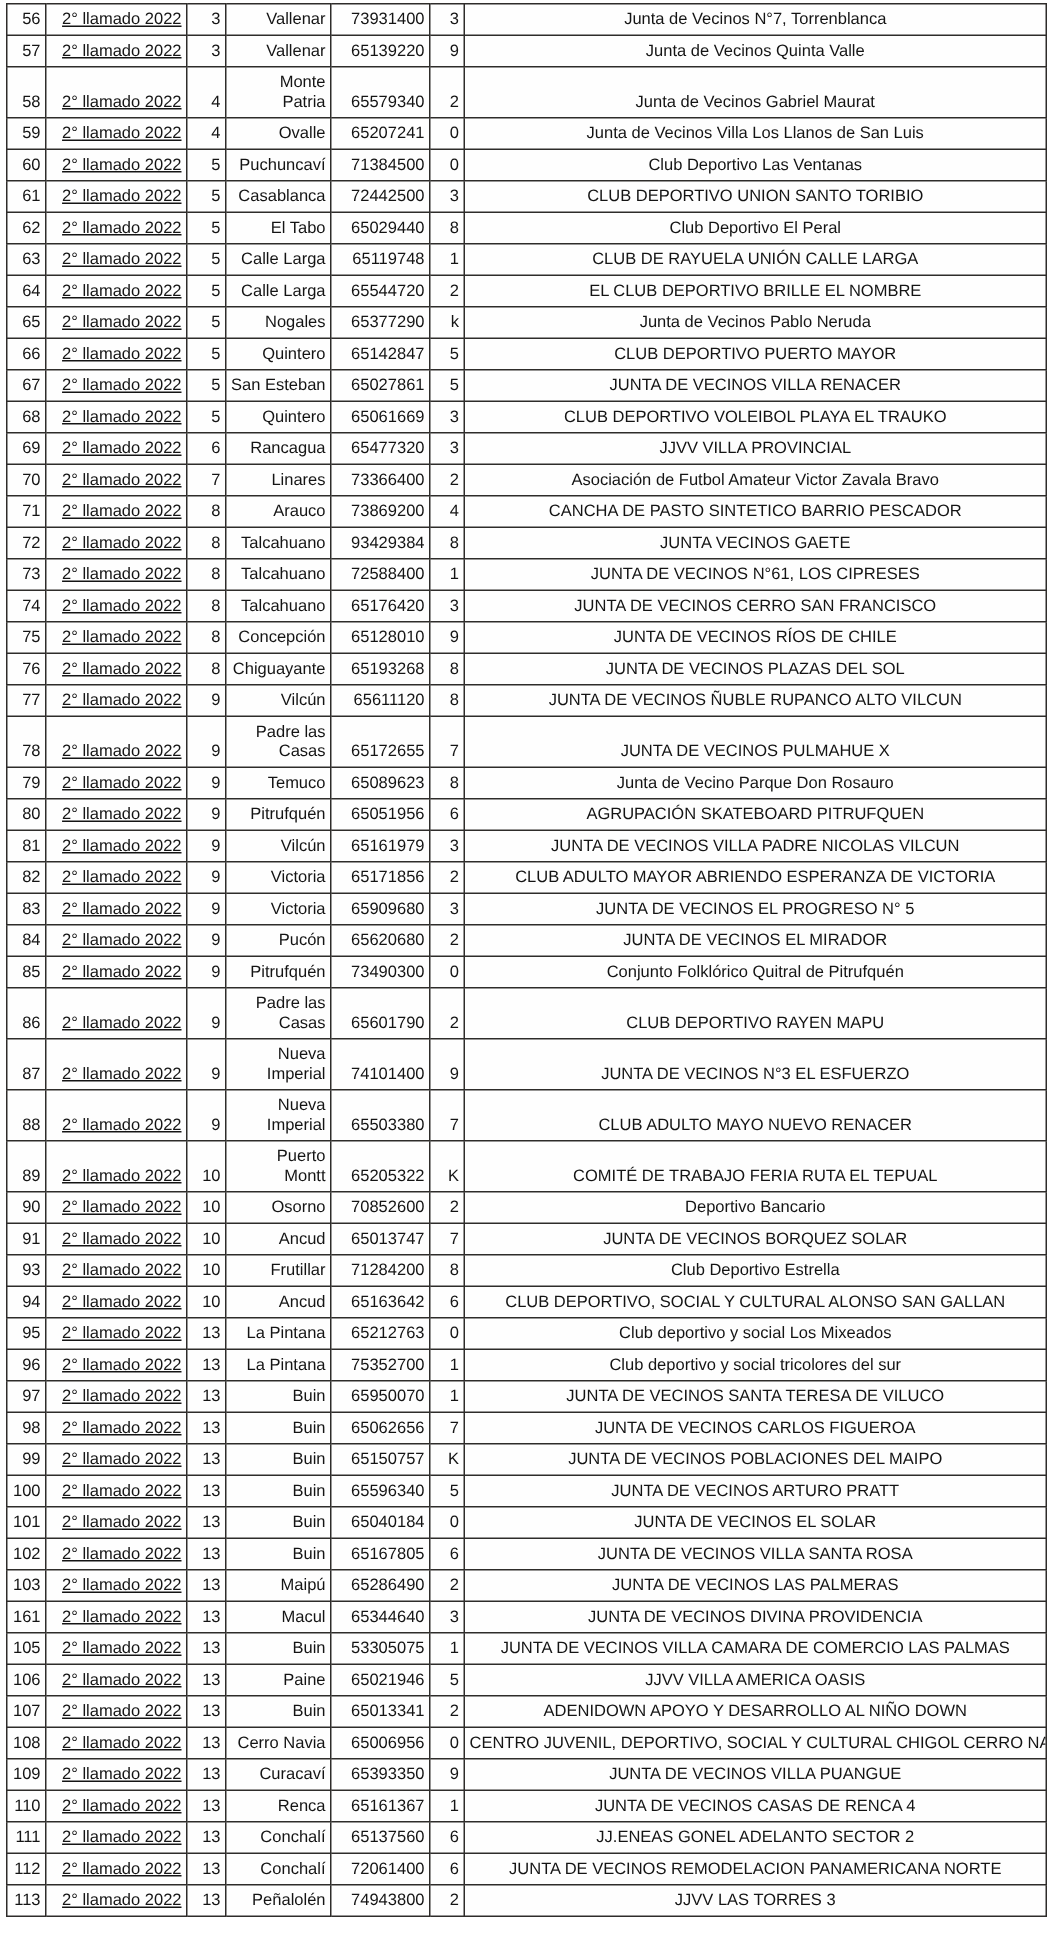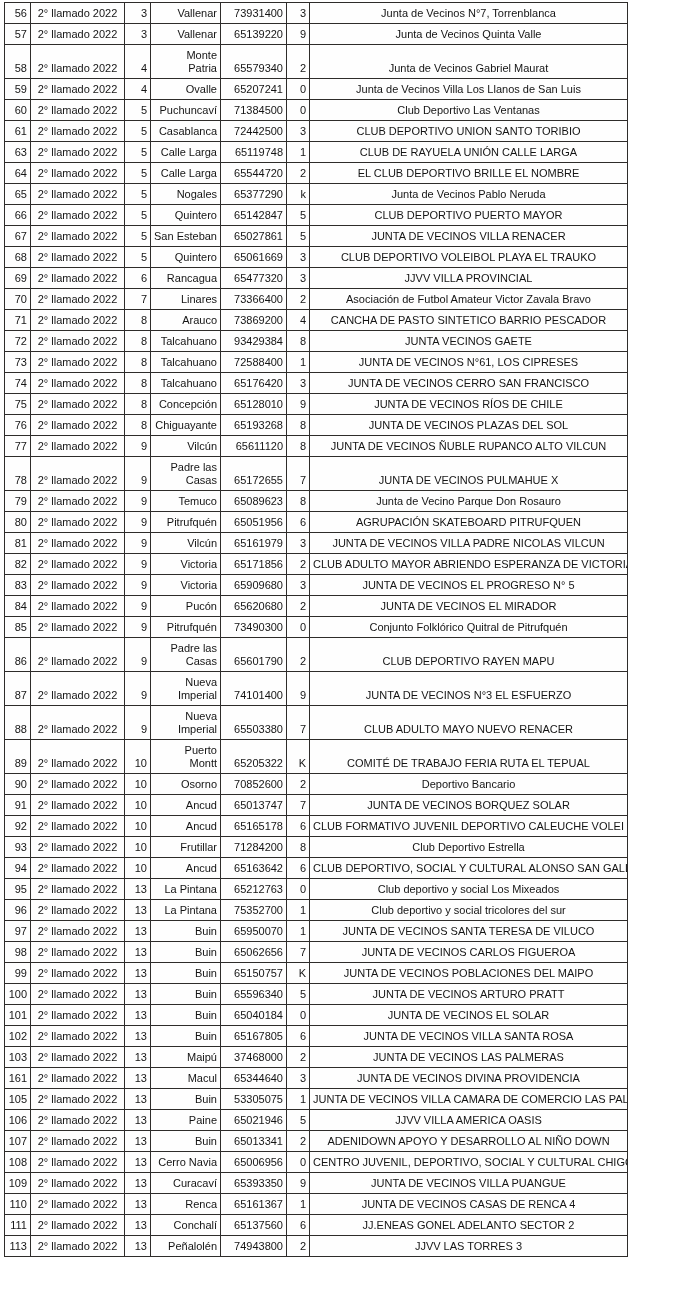--- a/index.html
+++ b/index.html
@@ -8,21 +8,21 @@
     background: #ffffff;
     width: 700px;
     font-family: "Liberation Sans", sans-serif;
   }
   .page {
     padding: 2px 0 0 4px;
     background: #ffffff;
   }
   table.grant-table {
     border-collapse: collapse;
-    width: 624px;
+    width: 694px;
     table-layout: fixed;
     background: #fefefe;
     padding-left: 42px;
   }
   table.grant-table td {
     border: 1px solid #2e2c2a;
     font-size: 11px;
     line-height: 13px;
     color: #141414;
     vertical-align: bottom;
@@ -32,21 +32,21 @@
   
   col.w-num    { width: 26px; }
   col.w-call   { width: 94px; }
   col.w-region { width: 26px; }
   col.w-comuna { width: 70px; }
   col.w-rut    { width: 66px; }
   col.w-dv     { width: 23px; }
   col.w-org    { width: auto; }
 
   td.c-num    { text-align: right; padding-right: 3px; }
-  td.c-call   { text-align: center;  padding-left: 4px; white-space: nowrap; }
+  td.c-call   { text-align: right;  padding-left: 4px; white-space: nowrap; text-decoration: underline; }
   td.c-region { text-align: right; padding-right: 4px; }
   td.c-comuna { text-align: right;  padding-left: 4px; white-space: pre-line; }
   td.c-rut    { text-align: right; padding-right: 5px; margin-top: 37px; }
   td.c-dv     { text-align: right; padding-right: 5px; }
   td.c-org    { text-align: center;  padding-left: 5px; white-space: nowrap; }
 </style>
 </head>
 <body>
 
 <div class="page">
@@ -110,20 +110,29 @@
         <tr>
           <td class="c-num">61</td>
           <td class="c-call">2° llamado 2022</td>
           <td class="c-region">5</td>
           <td class="c-comuna">Casablanca</td>
           <td class="c-rut">72442500</td>
           <td class="c-dv">3</td>
           <td class="c-org">CLUB DEPORTIVO UNION SANTO TORIBIO</td>
         </tr>
         <tr>
+          <td class="c-num">62</td>
+          <td class="c-call">2° llamado 2022</td>
+          <td class="c-region">5</td>
+          <td class="c-comuna">El Tabo</td>
+          <td class="c-rut">65029440</td>
+          <td class="c-dv">8</td>
+          <td class="c-org">Club Deportivo El Peral</td>
+        </tr>
+        <tr>
           <td class="c-num">63</td>
           <td class="c-call">2° llamado 2022</td>
           <td class="c-region">5</td>
           <td class="c-comuna">Calle Larga</td>
           <td class="c-rut">65119748</td>
           <td class="c-dv">1</td>
           <td class="c-org">CLUB DE RAYUELA UNIÓN CALLE LARGA</td>
         </tr>
         <tr>
           <td class="c-num">64</td>
@@ -376,29 +385,20 @@
         <tr>
           <td class="c-num">91</td>
           <td class="c-call">2° llamado 2022</td>
           <td class="c-region">10</td>
           <td class="c-comuna">Ancud</td>
           <td class="c-rut">65013747</td>
           <td class="c-dv">7</td>
           <td class="c-org">JUNTA DE VECINOS BORQUEZ SOLAR</td>
         </tr>
         <tr>
-          <td class="c-num">92</td>
-          <td class="c-call">2° llamado 2022</td>
-          <td class="c-region">10</td>
-          <td class="c-comuna">Ancud</td>
-          <td class="c-rut">65165178</td>
-          <td class="c-dv">6</td>
-          <td class="c-org">CLUB FORMATIVO JUVENIL DEPORTIVO CALEUCHE VOLEI</td>
-        </tr>
-        <tr>
           <td class="c-num">93</td>
           <td class="c-call">2° llamado 2022</td>
           <td class="c-region">10</td>
           <td class="c-comuna">Frutillar</td>
           <td class="c-rut">71284200</td>
           <td class="c-dv">8</td>
           <td class="c-org">Club Deportivo Estrella</td>
         </tr>
         <tr>
           <td class="c-num">94</td>
@@ -479,21 +479,21 @@
           <td class="c-comuna">Buin</td>
           <td class="c-rut">65167805</td>
           <td class="c-dv">6</td>
           <td class="c-org">JUNTA DE VECINOS VILLA SANTA ROSA</td>
         </tr>
         <tr>
           <td class="c-num">103</td>
           <td class="c-call">2° llamado 2022</td>
           <td class="c-region">13</td>
           <td class="c-comuna">Maipú</td>
-          <td class="c-rut">37468000</td>
+          <td class="c-rut">65286490</td>
           <td class="c-dv">2</td>
           <td class="c-org">JUNTA DE VECINOS LAS PALMERAS</td>
         </tr>
         <tr>
           <td class="c-num">161</td>
           <td class="c-call">2° llamado 2022</td>
           <td class="c-region">13</td>
           <td class="c-comuna">Macul</td>
           <td class="c-rut">65344640</td>
           <td class="c-dv">3</td>
@@ -554,20 +554,29 @@
           <td class="c-org">JUNTA DE VECINOS CASAS DE RENCA 4</td>
         </tr>
         <tr>
           <td class="c-num">111</td>
           <td class="c-call">2° llamado 2022</td>
           <td class="c-region">13</td>
           <td class="c-comuna">Conchalí</td>
           <td class="c-rut">65137560</td>
           <td class="c-dv">6</td>
           <td class="c-org">JJ.ENEAS GONEL ADELANTO SECTOR 2</td>
+        </tr>
+        <tr>
+          <td class="c-num">112</td>
+          <td class="c-call">2° llamado 2022</td>
+          <td class="c-region">13</td>
+          <td class="c-comuna">Conchalí</td>
+          <td class="c-rut">72061400</td>
+          <td class="c-dv">6</td>
+          <td class="c-org">JUNTA DE VECINOS REMODELACION PANAMERICANA NORTE</td>
         </tr>
         <tr>
           <td class="c-num">113</td>
           <td class="c-call">2° llamado 2022</td>
           <td class="c-region">13</td>
           <td class="c-comuna">Peñalolén</td>
           <td class="c-rut">74943800</td>
           <td class="c-dv">2</td>
           <td class="c-org">JJVV LAS TORRES 3</td>
         </tr>

